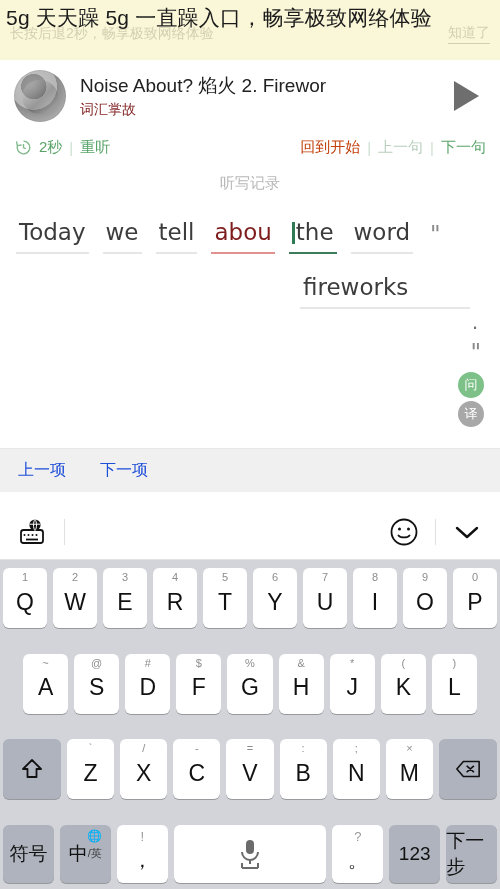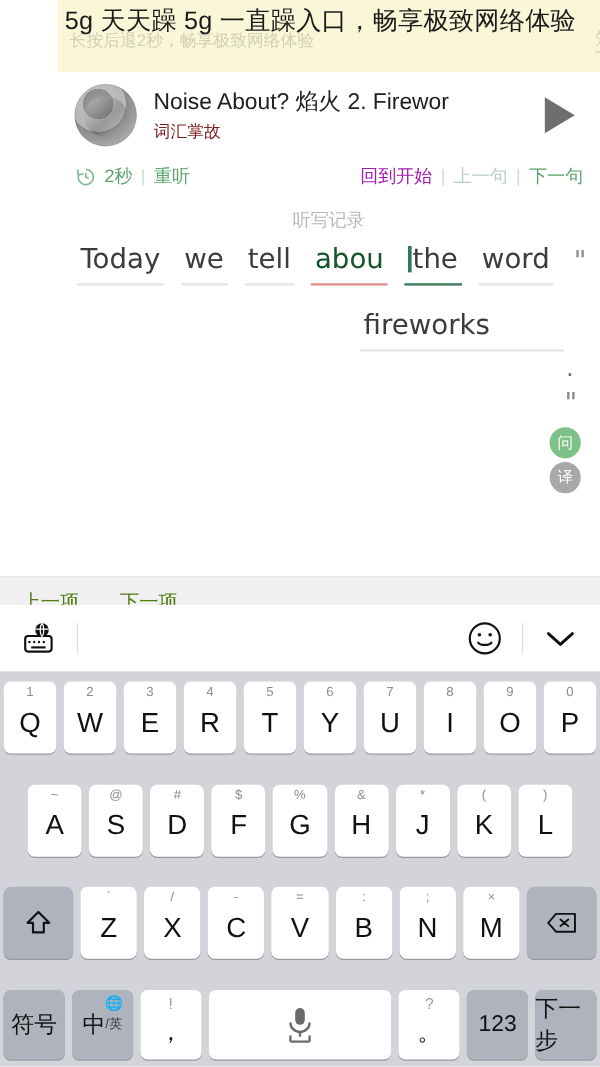--- a/index.html
+++ b/index.html
@@ -2,21 +2,21 @@
 <html><head>
 <meta charset="utf-8">
 <style>
   * { box-sizing: border-box; margin: 0; padding: 0; }
   html, body {
     width: 500px; height: 889px;
     font-family: "Liberation Sans", "DejaVu Sans", sans-serif;
     background: #ffffff;
     overflow: hidden;
   }
-  .screen { position: relative; width: 500px; height: 889px; background:#fff;padding-left:48px; }
+  .screen { position: relative; width: 500px; height: 889px; background:#fff; }
 
   
   .ad-banner {
     position: relative;
     height: 60px;
     background: #faf6d8;
     padding: 4px 6px 0 6px;
     overflow: hidden;
   }
   .ad-text {
@@ -101,51 +101,51 @@
     display: flex;
     align-items: center;
     justify-content: space-between;
     padding: 6px 14px 10px 14px;
     height: 38px;
     font-size: 15px;
   }
   .ctrl-left { display:flex; align-items:center; gap:0px; }
   .replay-icon { width: 19px; height: 19px; margin-right: 6px; display:block; }
   .green { color: #5aa469; }
-  .green-strong { color: #a21caf; }
+  .green-strong { color: #c2410c; }
   .dim { color: #b9cfbd; }
   .sep { color: #cfe0d2; margin: 0 7px; }
   .ctrl-right { display:flex; align-items:center; }
 
   
   .dict-label {
     text-align: center;
     color: #b7b7b7;
     font-size: 15px;
     padding: 6px 0 10px 0;
   }
-  .dict-body { padding: 0 16px; }
+  .dict-body { padding: 0 16px; margin-top: 16px; }
   .dict-line {
     display: flex;
     align-items: flex-end;
     flex-wrap: nowrap;
     gap: 0;
     margin-bottom: 20px;
   }
   .w {
     font-size: 23px;
     color: #3c3c3c;
     padding: 0 3px 7px 3px;
     border-bottom: 2px solid #e6e6e6;
     margin-right: 14px;
     line-height: 26px;
     white-space: nowrap;
     font-family: "DejaVu Sans", "Liberation Sans", sans-serif;
   }
-  .w.err { color: #14532d; border-bottom-color: #e3918f; text-align: right; }
+  .w.err { color: #7f1d1d; border-bottom-color: #e3918f; text-align: right; }
   .w.active { border-bottom-color: #3e7d5b; position: relative; }
   .w.active .caret {
     display:inline-block;
     width: 3px; height: 22px;
     background: #2f7a55;
     vertical-align: -4px;
     margin-right: 1px;
   }
   .w.quote { border-bottom: none; color:#8a8a8a; margin-right: 0; }
   .w.wide { min-width: 170px; }
@@ -156,28 +156,28 @@
     display:flex; align-items:center; justify-content:center;
     font-size: 13px; color:#fff; margin-left: 8px;
     margin-bottom: 3px;
   }
   .mini-ask { background: #7dc189; }
   .mini-trans { background: #a8a8a8; }
 
   
   .itembar {
     position: absolute;
-    left: 0; right: 0; top: 480px;
+    left: 0; right: 0; top: 448px;
     height: 44px;
     background: #f0f0f0;
     display: flex;
     align-items: center;
     padding-left: 18px;
     font-size: 16px;
-    color: #4d7c0f;
+    color: #1d4ed8;
     border-top: 1px solid #e8e8e8;
   }
   .itembar span { margin-right: 34px; }
 
   
   .kb-acc {
     position: absolute;
     left:0; right:0; top: 504px;
     height: 56px;
     background: #ffffff;

